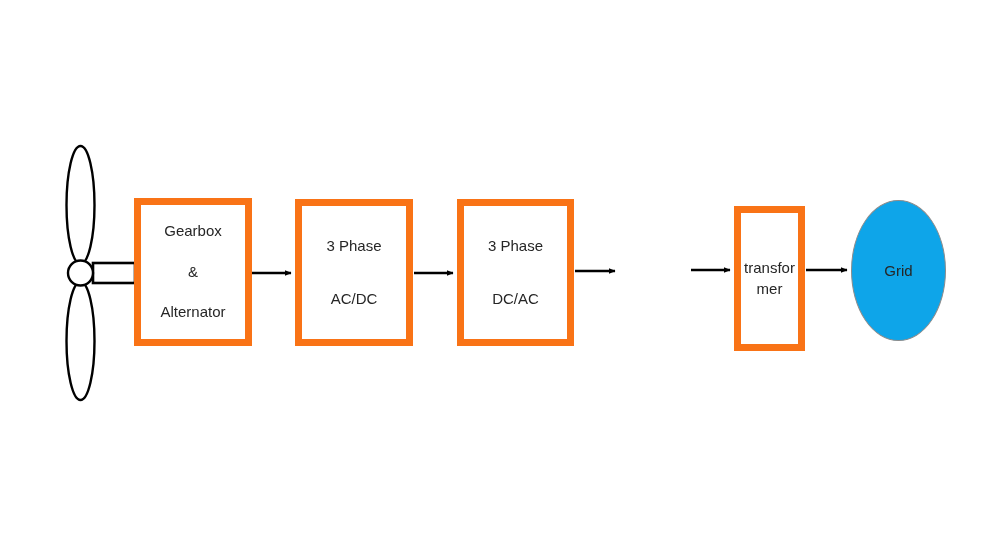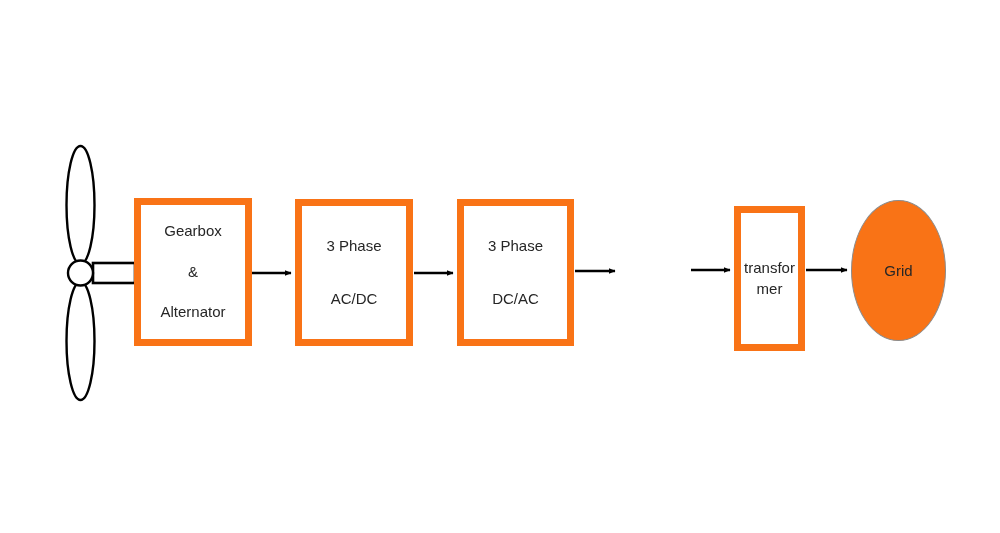--- a/index.html
+++ b/index.html
@@ -51,21 +51,21 @@
     margin-top: 22px;
   }
   .node-box.wrap-line .line + .line {
     margin-top: 2px;
   }
   .grid-node {
     position: absolute;
     box-sizing: border-box;
     border: 1px solid #8c8c8c;
     border-radius: 50%;
-    background: #f97316;
+    background: #0ea5e9;
     display: flex;
     align-items: center;
     justify-content: center;
     color: #262626;
     font-family: "Liberation Sans", sans-serif;
     font-size: 15px;
   }
 </style>
 </head>
 <body>

